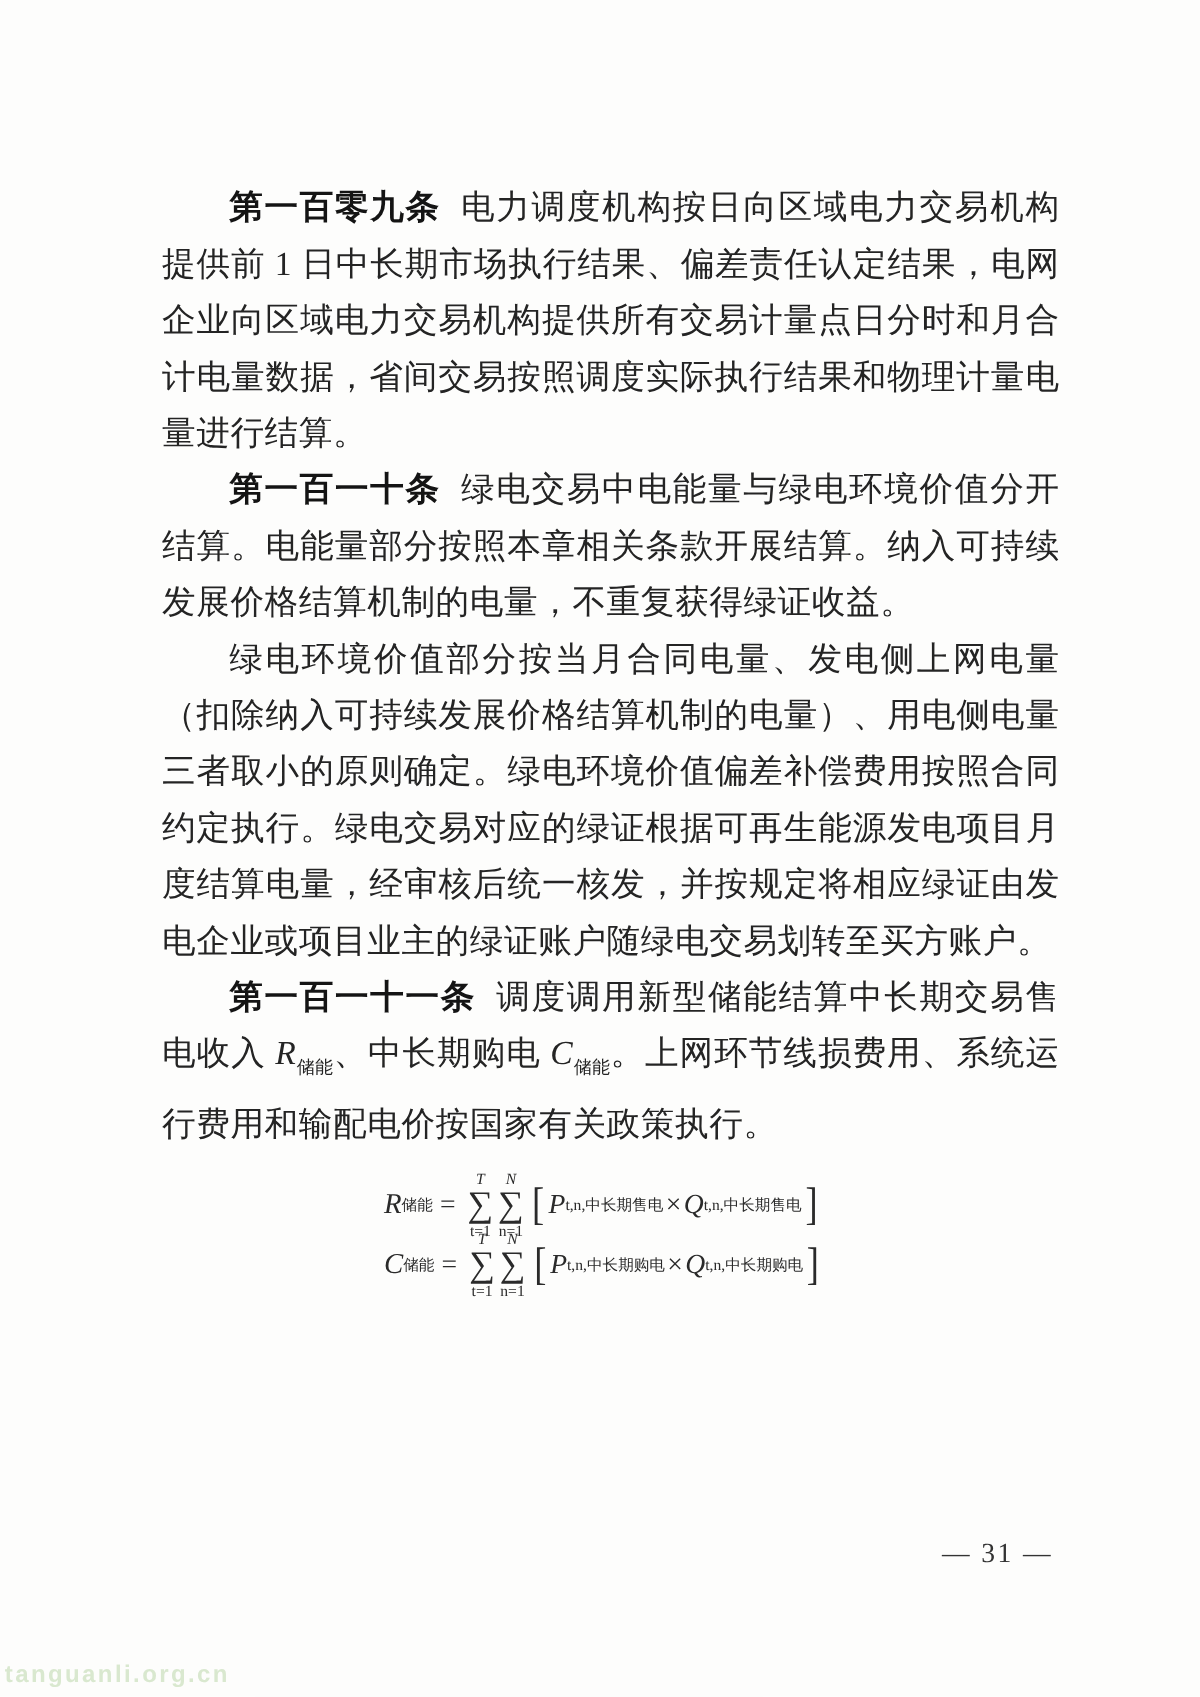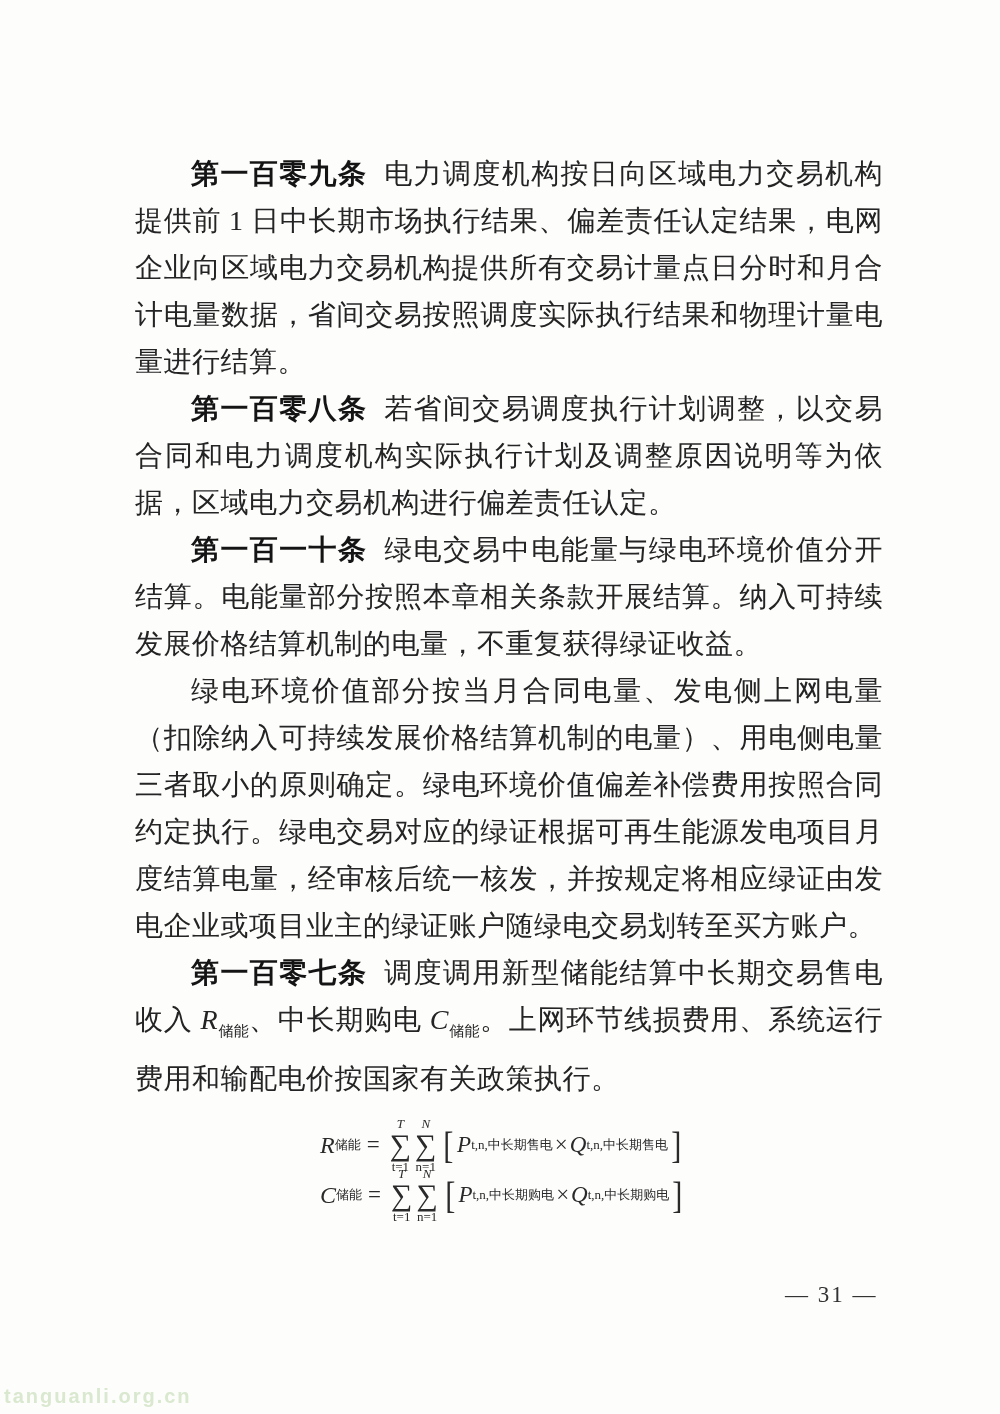--- a/index.html
+++ b/index.html
@@ -111,28 +111,27 @@
   }
 </style>
 </head>
 <body>
 
 <div class="page">
   <div class="content">
 
     <p class="para"><span class="article-heading">第一百零九条</span><span>电力调度机构按日向区域电力交易机构提供前 1 日中长期市场执行结果、偏差责任认定结果，电网企业向区域电力交易机构提供所有交易计量点日分时和月合计电量数据，省间交易按照调度实际执行结果和物理计量电量进行结算。</span></p>
 
-    <p class="para"><span class="article-heading">第一百零八条</span><span>若省间交易调度执行计划调整，以交易合同和电力调度机构实际执行计划及调整原因说明等为依据，区域电力交易机构进行偏差责任认定。</span></p>
 
 
     <p class="para"><span class="article-heading">第一百一十条</span><span>绿电交易中电能量与绿电环境价值分开结算。电能量部分按照本章相关条款开展结算。纳入可持续发展价格结算机制的电量，不重复获得绿证收益。</span></p>
 
     <p class="para"><span>绿电环境价值部分按当月合同电量、发电侧上网电量（扣除纳入可持续发展价格结算机制的电量）、用电侧电量三者取小的原则确定。绿电环境价值偏差补偿费用按照合同约定执行。绿电交易对应的绿证根据可再生能源发电项目月度结算电量，经审核后统一核发，并按规定将相应绿证由发电企业或项目业主的绿证账户随绿电交易划转至买方账户。</span></p>
 
-    <p class="para"><span class="article-heading">第一百零七条</span><span>调度调用新型储能结算中长期交易售电收入 </span><span class="mvar">R</span><span class="msub">储能</span><span>、中长期购电 </span><span class="mvar">C</span><span class="msub">储能</span><span>。上网环节线损费用、系统运行费用和输配电价按国家有关政策执行。</span></p>
+    <p class="para"><span class="article-heading">第一百一十一条</span><span>调度调用新型储能结算中长期交易售电收入 </span><span class="mvar">R</span><span class="msub">储能</span><span>、中长期购电 </span><span class="mvar">C</span><span class="msub">储能</span><span>。上网环节线损费用、系统运行费用和输配电价按国家有关政策执行。</span></p>
 
     <div class="formulas">
 
       <div class="formula-row">
         <span class="f-lhs">R</span>
           <span class="f-sub">储能</span>
         <span class="f-eq">=</span>
         <span class="sum">
           <span class="lim-top">T</span>
           <span class="sigma">∑</span>

